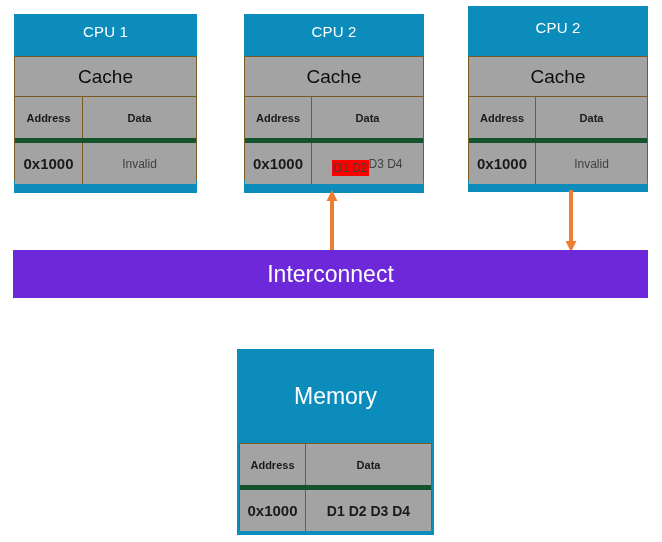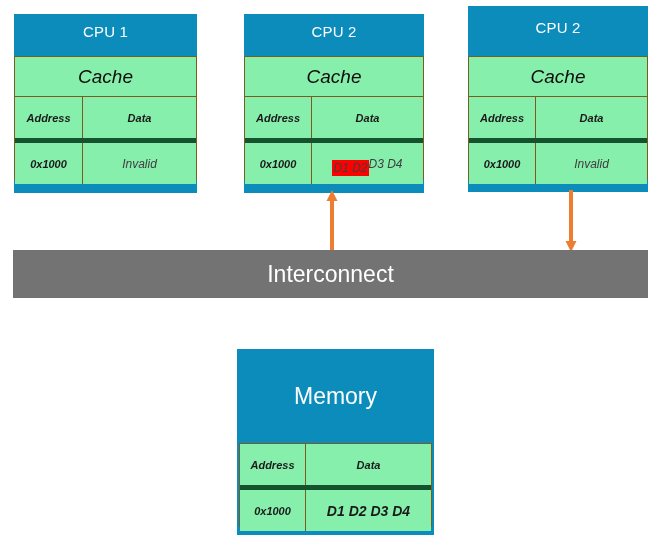--- a/index.html
+++ b/index.html
@@ -51,26 +51,25 @@
     box-sizing: border-box;
   }
   .cache-head-row {
     border-bottom: 1px solid #7a5c1e;
   }
   .cache-col-row {
     border-bottom: 5px solid #14532d;
   }
   .cell {
     box-sizing: border-box;
-    background: #86efac;
+    background: #a3a3a3;
     display: flex;
     align-items: center;
     justify-content: center;
     overflow: hidden;
-    font-style: italic;
   }
   .cell-div {
     border-right: 1px solid #7a5c1e;
   }
   .cache-label {
     font-size: 19px;
     color: #0d0d0d;
     height: 39px;
     width: 100%;
     justify-content: center;
@@ -80,41 +79,41 @@
     font-weight: bold;
     color: #1a1a1a;
     height: 41px;
   }
   .data-cell {
     font-size: 12px;
     color: #404040;
     height: 41px;
   }
   .addr-cell {
-    font-size: 11px;
+    font-size: 15px;
     font-weight: bold;
     color: #1a1a1a;
     height: 41px;
   }
   .hl {
     background: #ff0000;
     color: #3f3f3f;
     padding: 1px 1px;
     margin-top: 8px;
   }
   .data-mem {
     font-size: 14px;
     color: #1a1a1a;
     font-weight: bold;
   }
 
   
   .interconnect {
     position: absolute;
-    background: #737373;
+    background: #6d28d9;
     color: #ffffff;
     display: flex;
     align-items: center;
     justify-content: center;
     font-size: 23px;
     box-sizing: border-box;
   }
 
   
   .memory-block {

